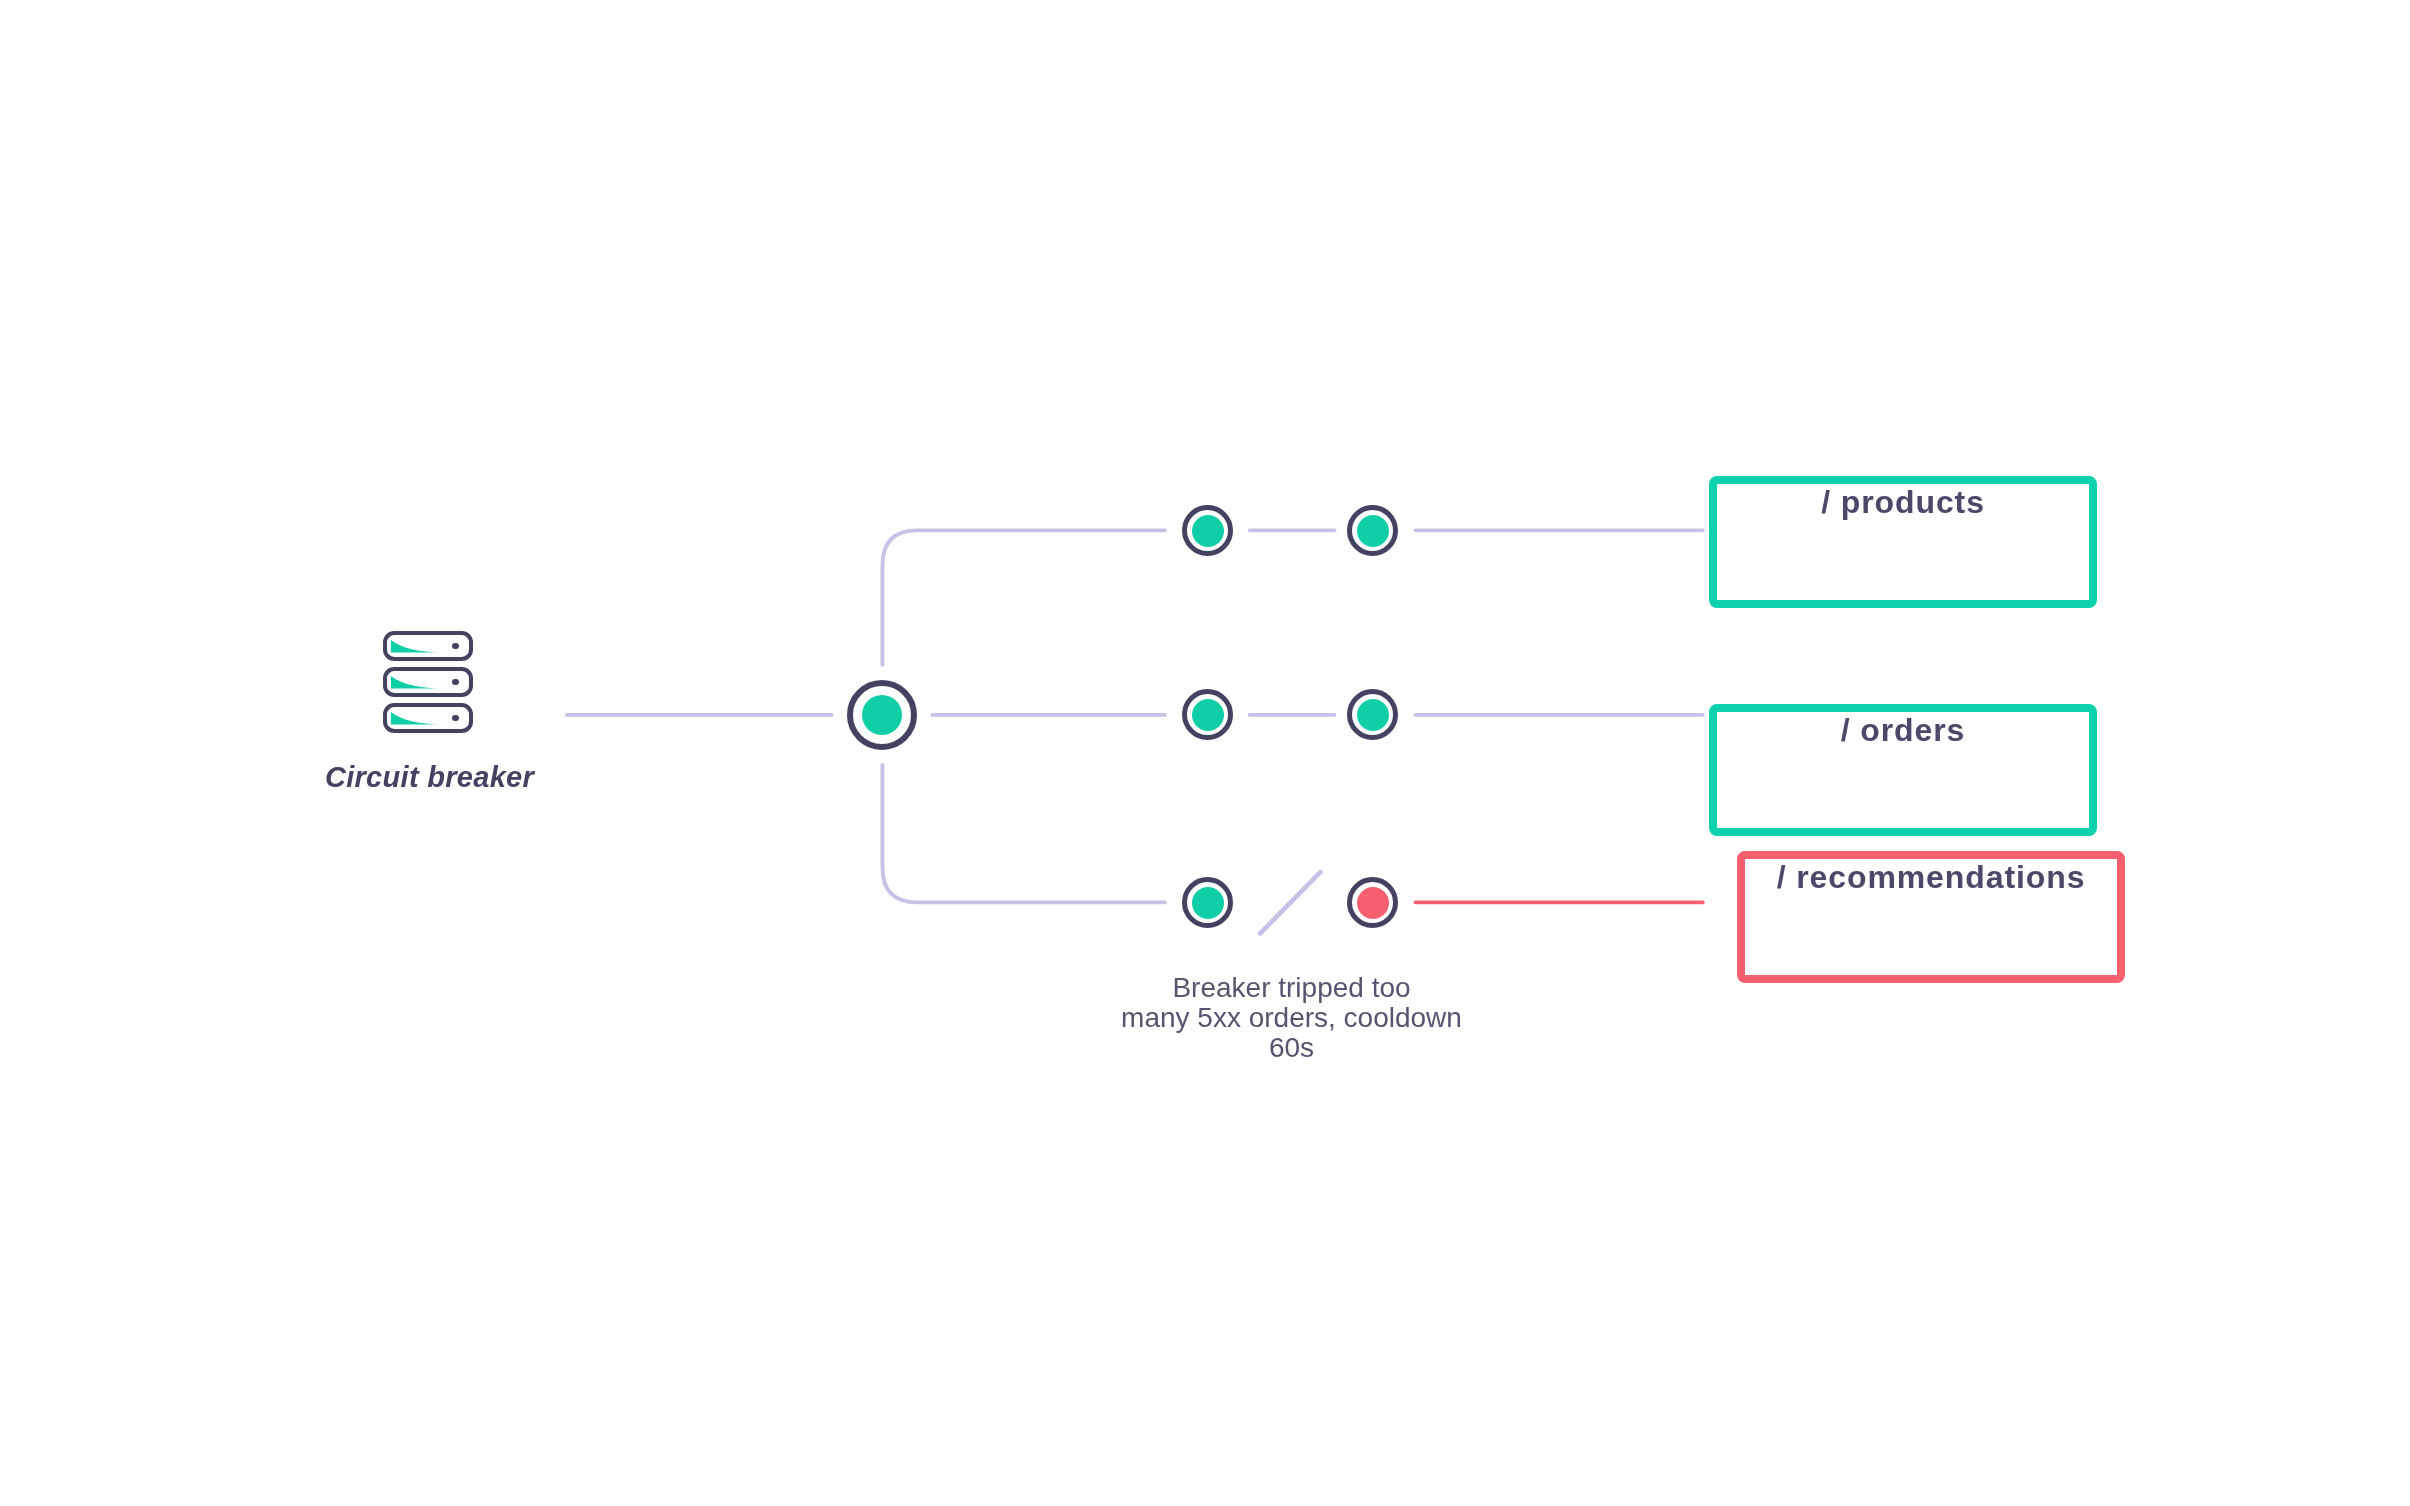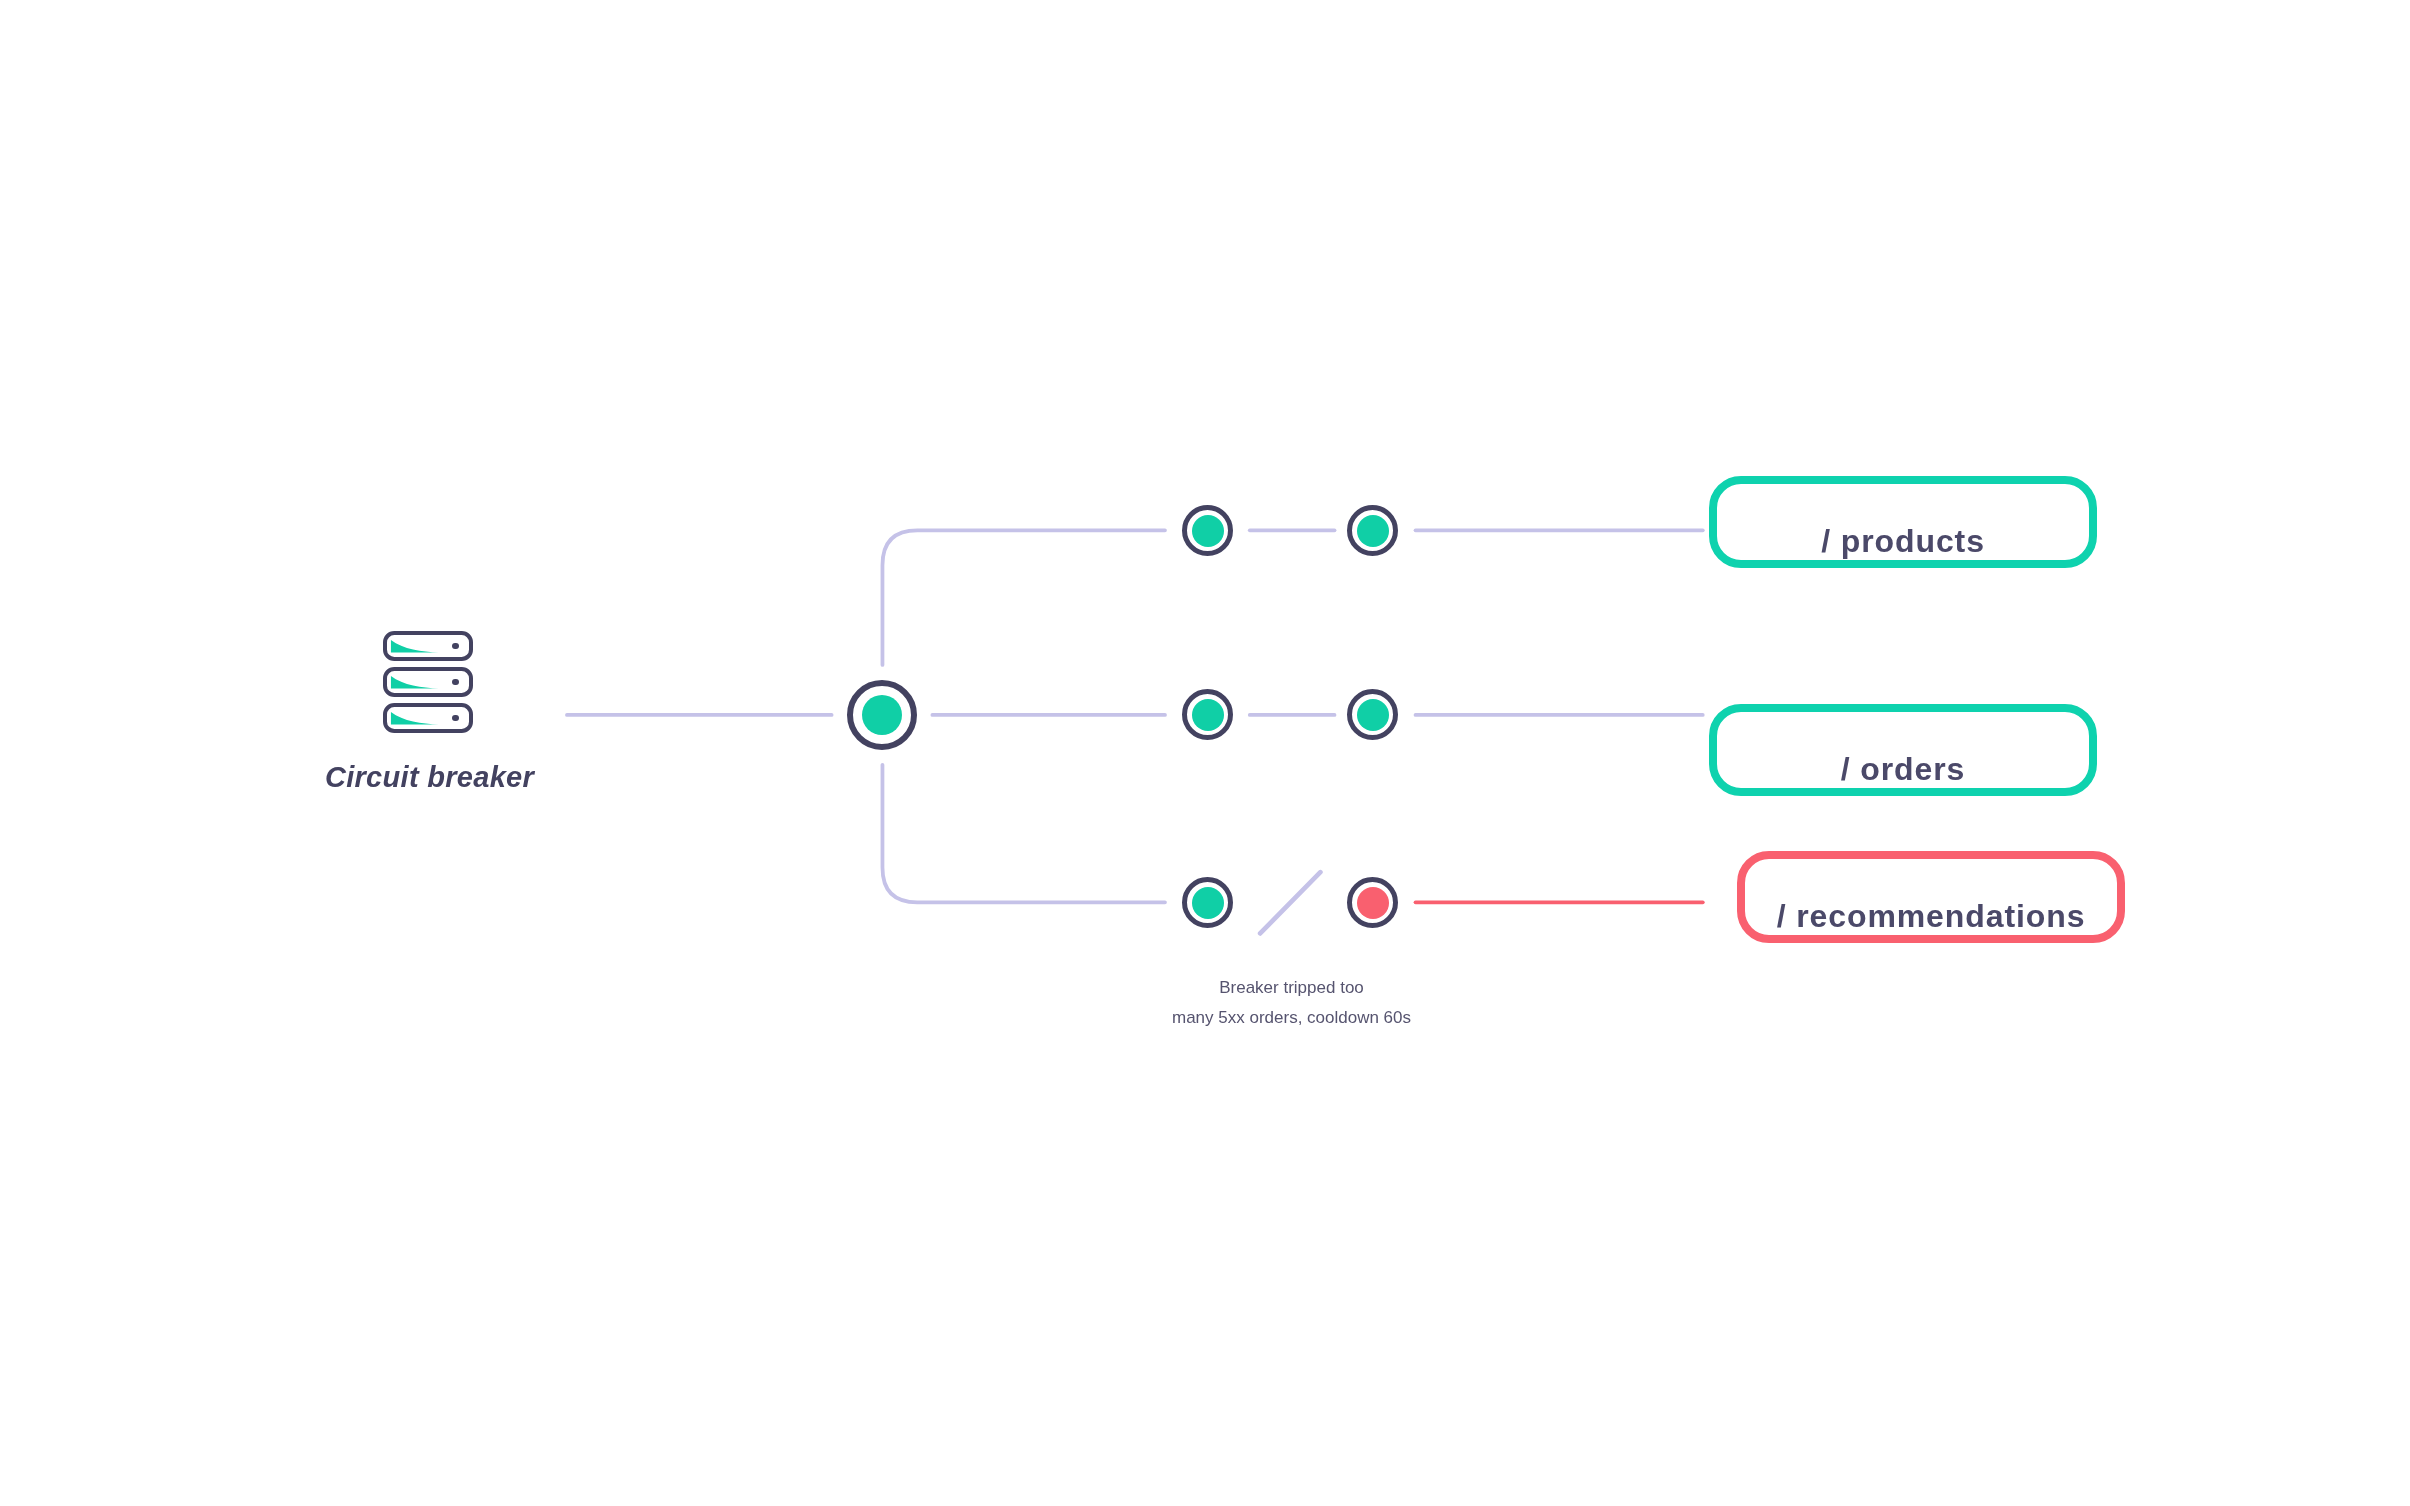--- a/index.html
+++ b/index.html
@@ -65,39 +65,39 @@
     width: 51px; height: 51px;
     border: 5.6px solid #434260;
   }
   .node-sm .core { width: 32px; height: 32px; }
   .core { border-radius: 50%; }
   .core-ok { background: #10cfa6; }
   .core-tripped { background: #f9606f; }
   
   .endpoint {
     position: absolute; left: 1709px;
-    width: 388px; height: 92px;
+    width: 388px; height: 132px;
     box-sizing: border-box;
     border: 8.5px solid #0ed2ae;
-    border-radius: 32px;
+    border-radius: 8px;
     background: #ffffff;
-    display: flex; align-items: flex-end; justify-content: center;
+    display: flex; align-items: flex-start; justify-content: center;
     font-size: 32px; font-weight: 600;
     color: #4b4969;
     letter-spacing: 0.9px;
   }
   .endpoint-products { top: 476px; }
   .endpoint-orders { top: 662px; margin-top: 42px; }
   .endpoint-recommendations { top: 851px; border-color: #f9606f; margin-left: 28px; }
   
   .annotation {
     position: absolute; left: 1103px; top: 973px;
     width: 377px;
     text-align: center;
-    font-size: 17px; font-weight: 400;
+    font-size: 28px; font-weight: 400;
     line-height: 30px;
     color: #56546f;
   }
 </style>
 </head>
 <body>
 
 <div class="canvas">
 
   <svg class="connectors" viewBox="0 0 2560 1600" fill="none">

